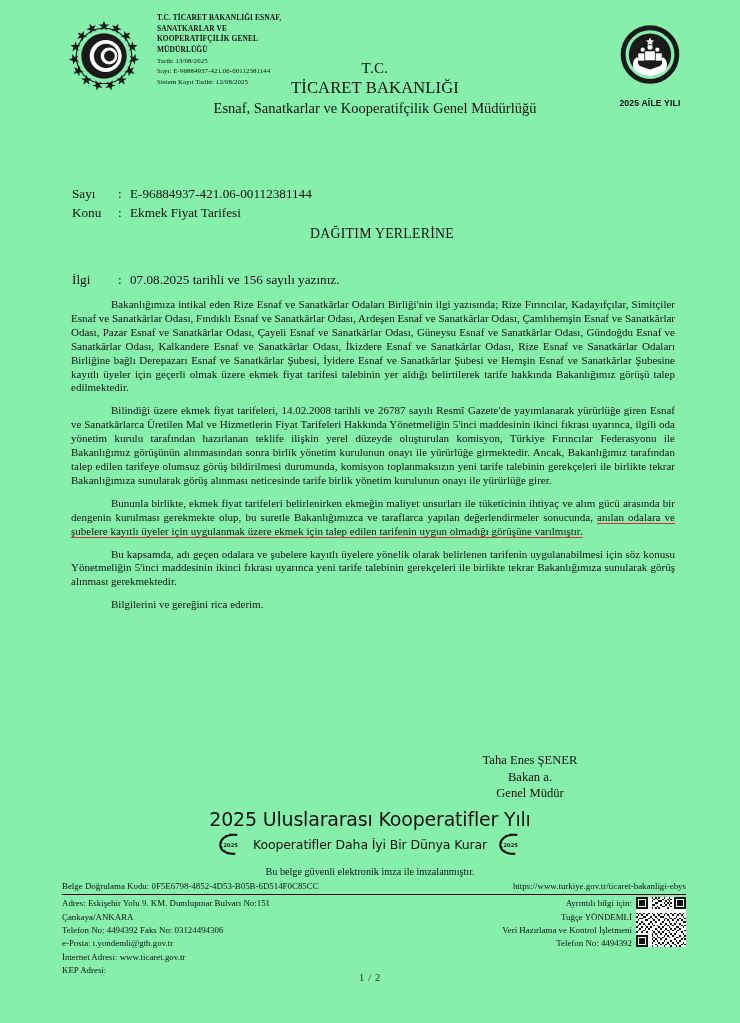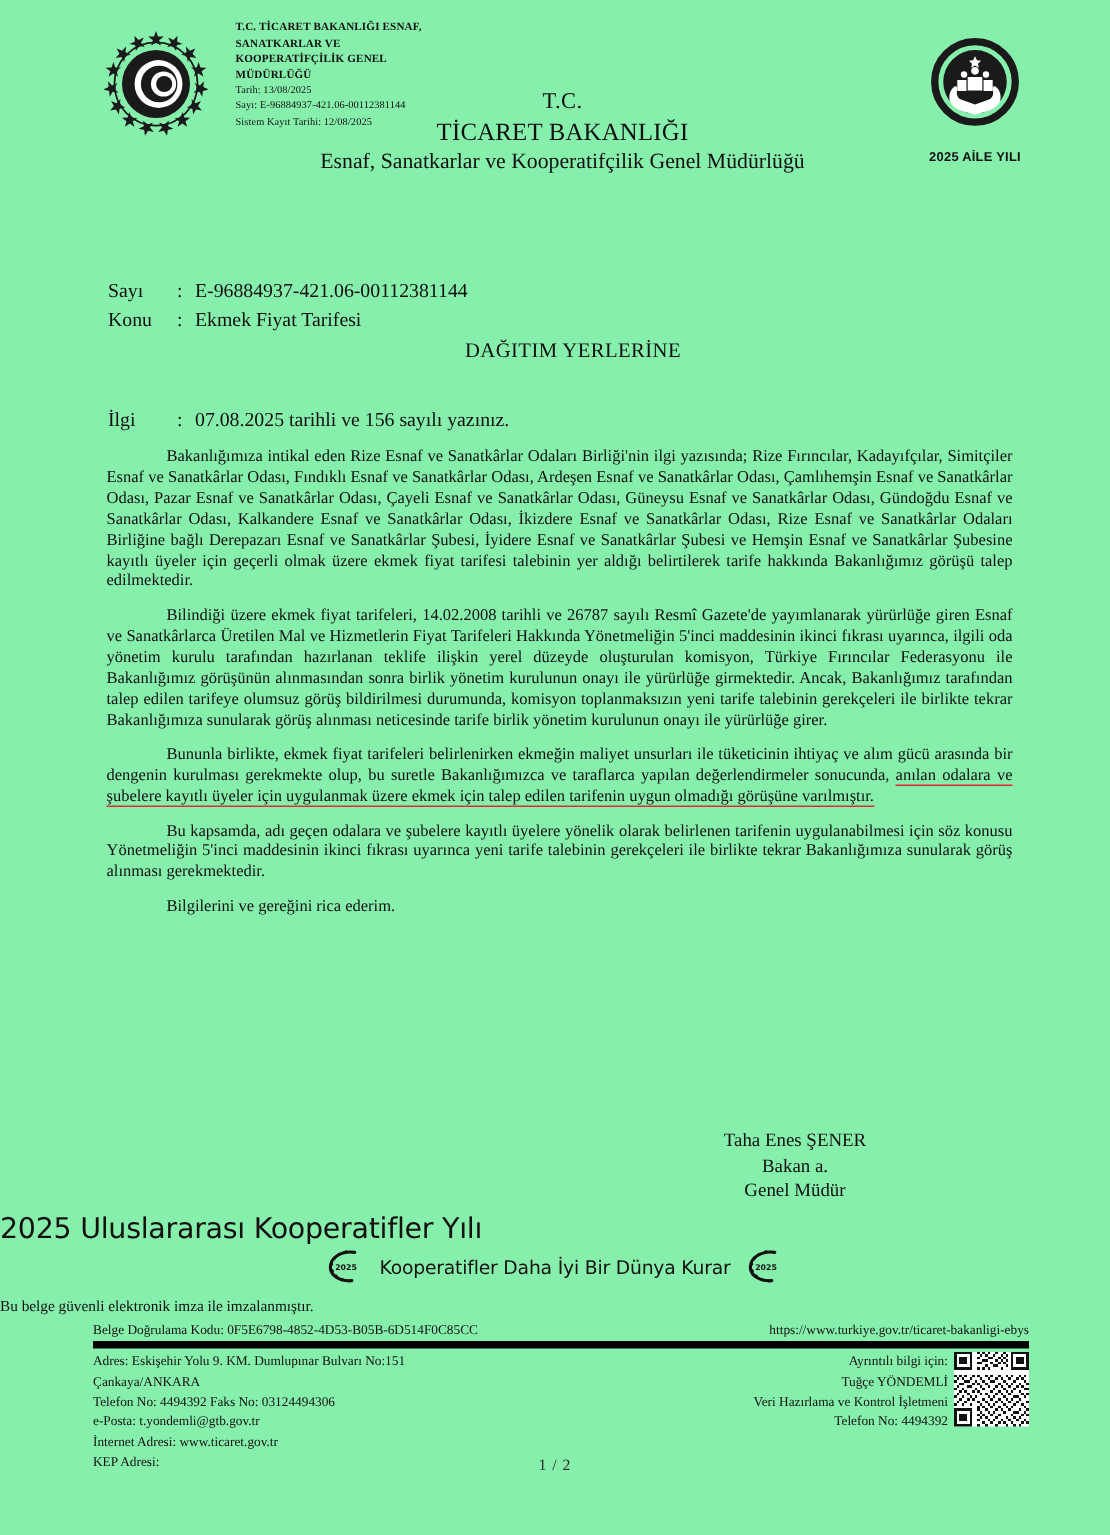--- a/index.html
+++ b/index.html
@@ -159,21 +159,21 @@
     font-size: 12.6px;
     line-height: 1.33;
   }
 
   
   .coop {
     position: absolute;
     top: 808px;
     left: 0;
     right: 0;
-    text-align: left;
+    text-align: center;
   }
   .coop .coop-title {
     font-family: "DejaVu Sans", sans-serif;
     font-size: 19px;
     letter-spacing: -0.01em;
     color: #14110f;
   }
   .coop .coop-sub-row {
     display: flex;
     align-items: center;
@@ -198,21 +198,21 @@
     position: absolute;
     left: 62px;
     right: 54px;
     top: 880px;
     font-size: 8.9px;
     line-height: 1.5;
   }
   .footer-top {
     display: flex;
     justify-content: space-between;
-    border-bottom: 5px solid #000000;
+    border-bottom: 1px solid #000000;
     padding-bottom: 1px;
   }
   .footer-cols {
     display: flex;
     justify-content: space-between;
     margin-top: 2px;
   }
   .footer-left { max-width: 330px; }
   .footer-right {
     display: flex;

